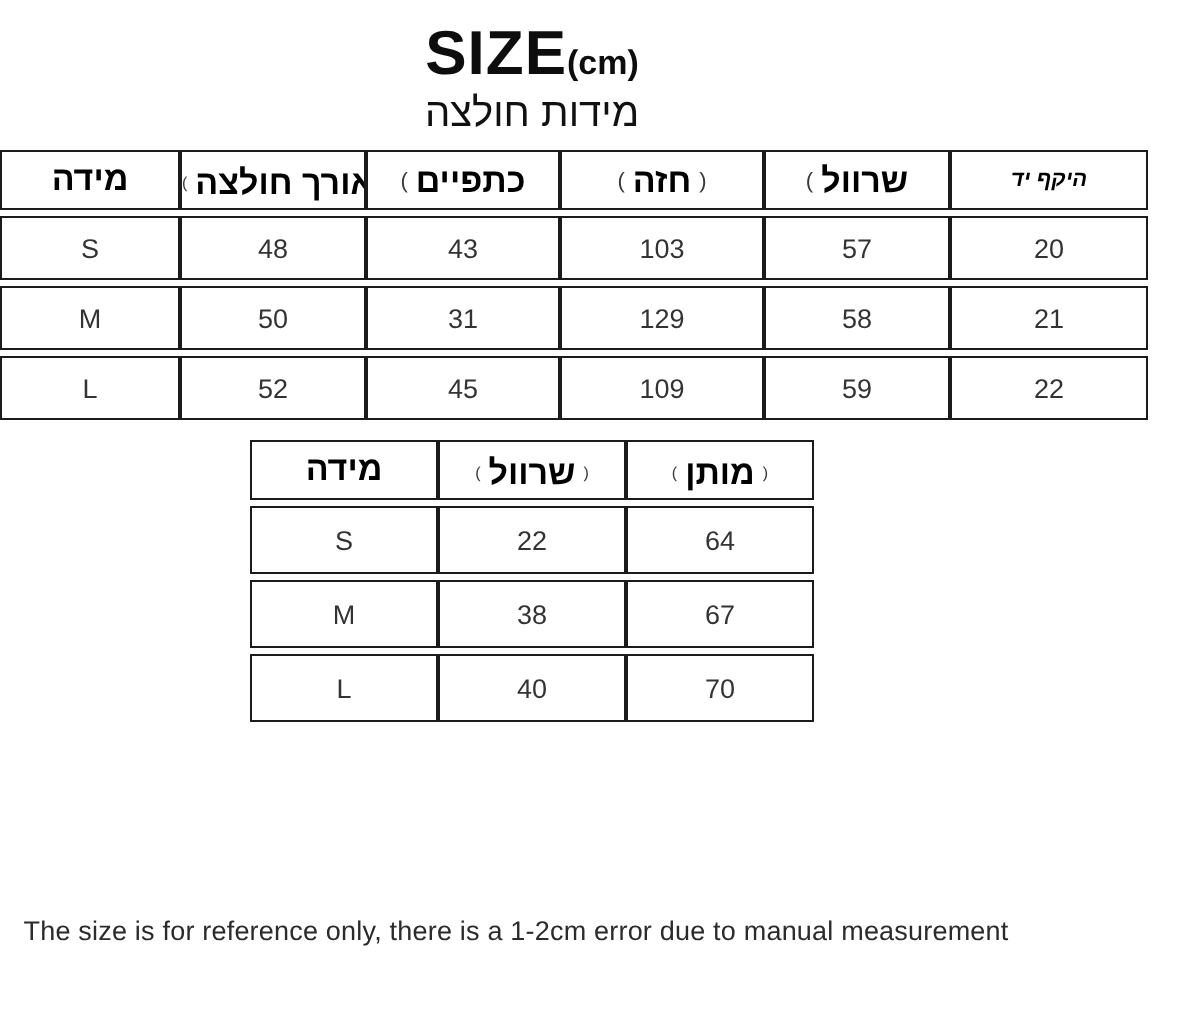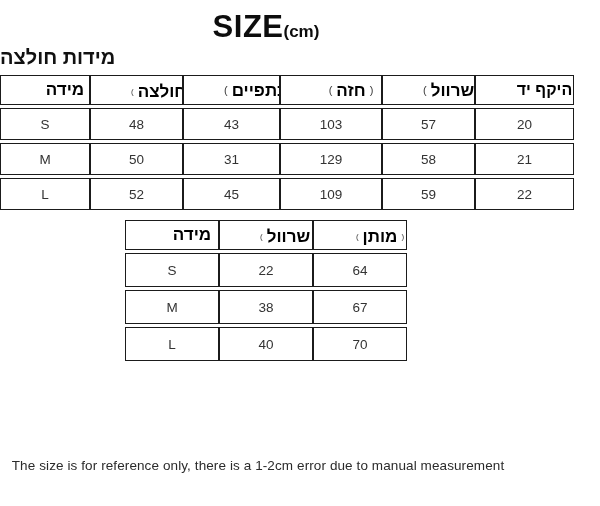--- a/index.html
+++ b/index.html
@@ -27,22 +27,23 @@
     font-weight: bold;
     color: #0d0d0d;
     letter-spacing: 0.5px;
   }
   .unit {
     font-size: 17px;
     font-weight: bold;
     color: #0d0d0d;
   }
   .caption {
+    text-align: center;
     font-size: 20px;
-    font-weight: bold;
+    font-weight: normal;
     color: #111111;
     margin: 0;
     line-height: 1.2;
   }
   .caption-shirt { margin-top: 3px; }
   .caption-skirt { margin-top: 22px; }
 
   table {
     border-collapse: separate;
     border-spacing: 0 3px;
@@ -59,23 +60,22 @@
     padding: 0;
     box-sizing: border-box;
     overflow: hidden;
     white-space: nowrap;
   }
   th {
     height: 30px;
     font-size: 17px;
     font-weight: bold;
     color: #000000;
-    padding-left: 40px;
-  }
-  th.small-header { font-size: 16px; }
+  }
+  th.small-header { font-size: 11px; font-style: italic; }
   .shirt-table td { height: 32px; }
   .skirt-table td { height: 34px; }
   td {
     font-size: 13.5px;
     font-weight: normal;
     color: #333333;
   }
   .hdr-wrap {
     display: inline-flex;
     align-items: center;

